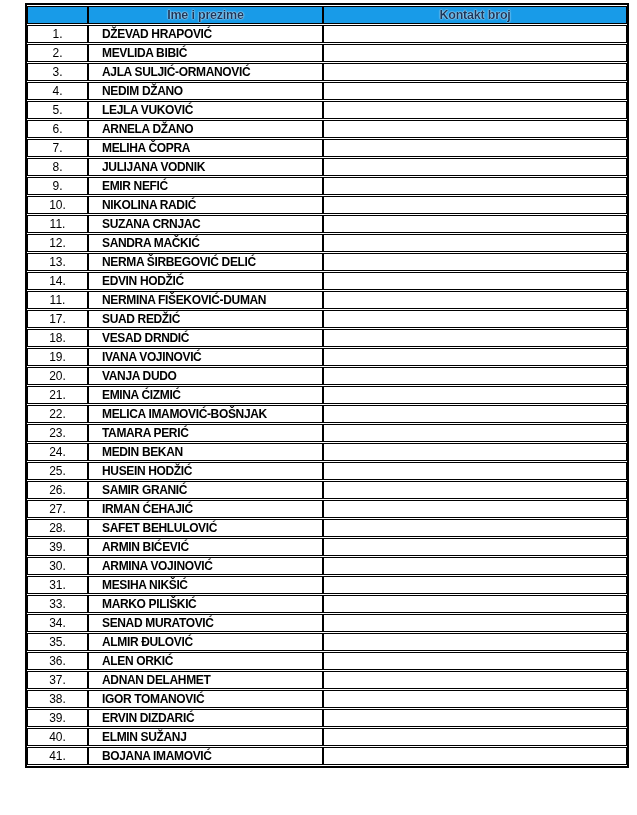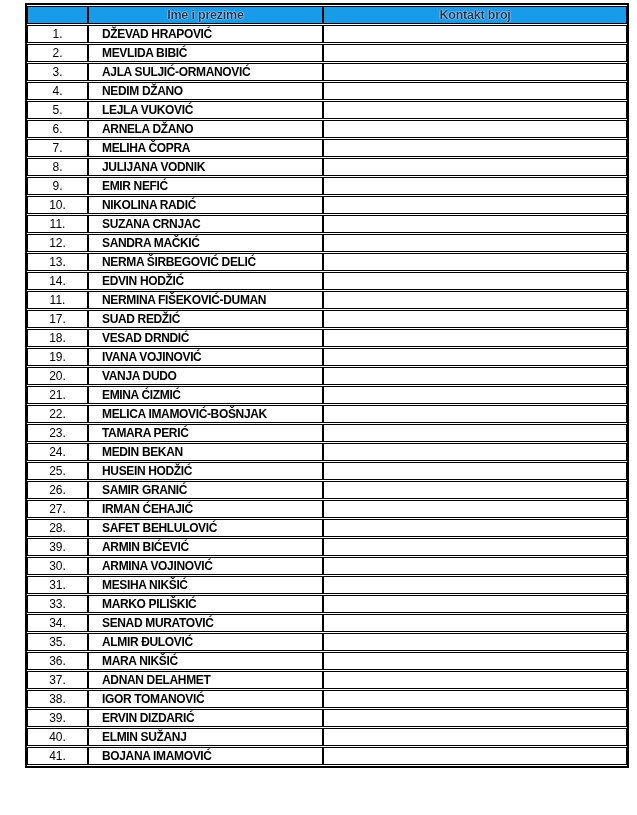--- a/index.html
+++ b/index.html
@@ -284,21 +284,21 @@
         </tr>
 
         <tr>
           <td class="cell-number">35.</td>
           <td class="cell-name">ALMIR ĐULOVIĆ</td>
           <td class="cell-contact"></td>
         </tr>
 
         <tr>
           <td class="cell-number">36.</td>
-          <td class="cell-name">MARA NIKŠIĆ</td>
+          <td class="cell-name">ALEN ORKIĆ</td>
           <td class="cell-contact"></td>
         </tr>
 
         <tr>
           <td class="cell-number">37.</td>
           <td class="cell-name">ADNAN DELAHMET</td>
           <td class="cell-contact"></td>
         </tr>
 
         <tr>

